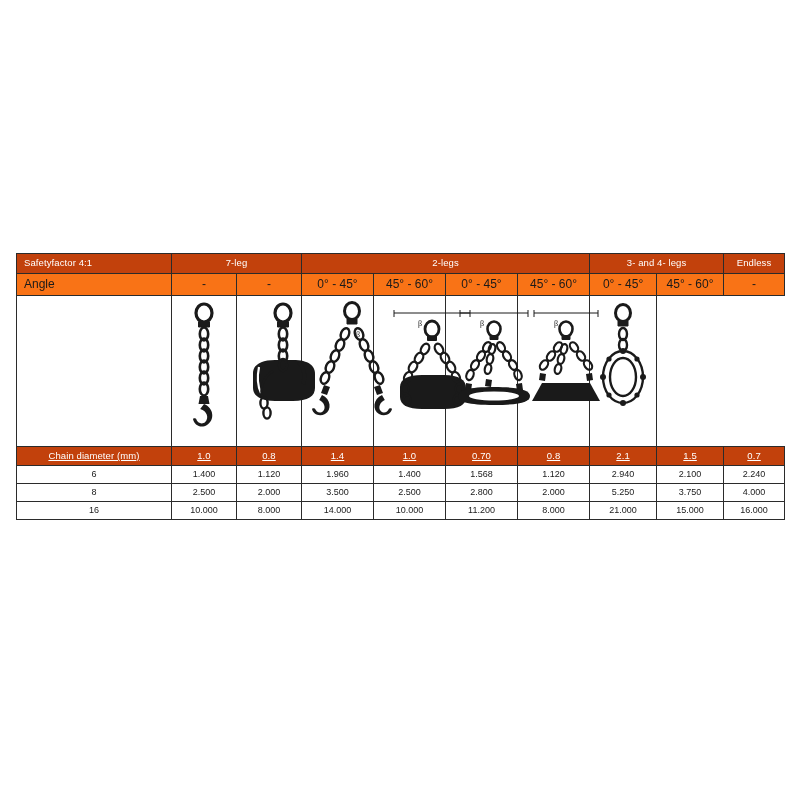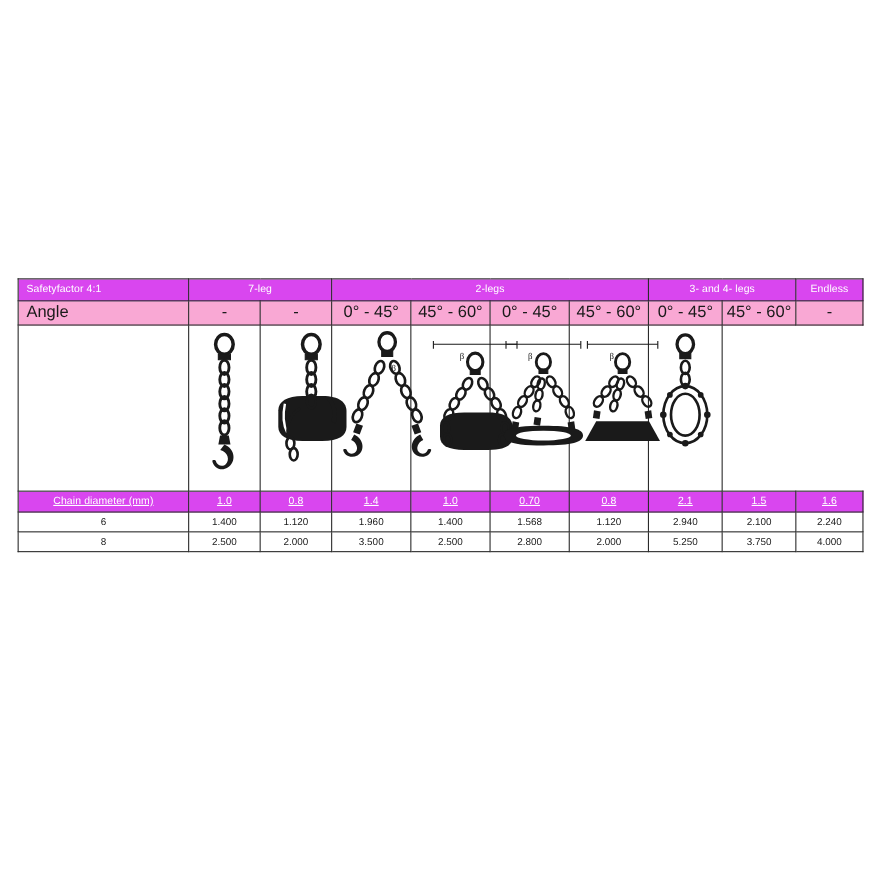--- a/index.html
+++ b/index.html
@@ -34,35 +34,35 @@
   }
   table.cap-table td, table.cap-table th {
     border: 1px solid #2b2b2b;
     padding: 0;
     text-align: center;
     vertical-align: middle;
     font-weight: normal;
     line-height: 1.1;
   }
   .hdr-dark {
-    background: #d946ef;
+    background: #c2410c;
     color: #ffffff;
     font-weight: bold;
     height: 19px;
     font-size: 9.5px;
     letter-spacing: 0.1px;
   }
   .hdr-dark.left {
     text-align: left;
     padding-left: 7px;
   }
   .row-angle td {
     height: 21px;
-    background: #f9a8d4;
-    font-size: 15px;
+    background: #f97316;
+    font-size: 12px;
     margin-left: 35px;
   }
   .row-angle td.left {
     text-align: left;
     padding-left: 7px;
   }
   .row-figs td {
     height: 150px;
     background: #ffffff;
     vertical-align: middle;
@@ -337,21 +337,21 @@
         <tr class="row-diam">
           <td class="hdr-dark">Chain diameter (mm)</td>
           <td class="hdr-dark">1.0</td>
           <td class="hdr-dark">0.8</td>
           <td class="hdr-dark">1.4</td>
           <td class="hdr-dark">1.0</td>
           <td class="hdr-dark">0.70</td>
           <td class="hdr-dark">0.8</td>
           <td class="hdr-dark">2.1</td>
           <td class="hdr-dark">1.5</td>
-          <td class="hdr-dark">1.6</td>
+          <td class="hdr-dark">0.7</td>
         </tr>
 
         <tr class="row-data">
           <td>6</td>
           <td>1.400</td>
           <td>1.120</td>
           <td>1.960</td>
           <td>1.400</td>
           <td>1.568</td>
           <td>1.120</td>
@@ -368,16 +368,28 @@
           <td>2.500</td>
           <td>2.800</td>
           <td>2.000</td>
           <td>5.250</td>
           <td>3.750</td>
           <td>4.000</td>
         </tr>
 
 
 
+        <tr class="row-data">
+          <td>16</td>
+          <td>10.000</td>
+          <td>8.000</td>
+          <td>14.000</td>
+          <td>10.000</td>
+          <td>11.200</td>
+          <td>8.000</td>
+          <td>21.000</td>
+          <td>15.000</td>
+          <td>16.000</td>
+        </tr>
       </tbody>
     </table>
   </div>
 </div>
 
 </body></html>

